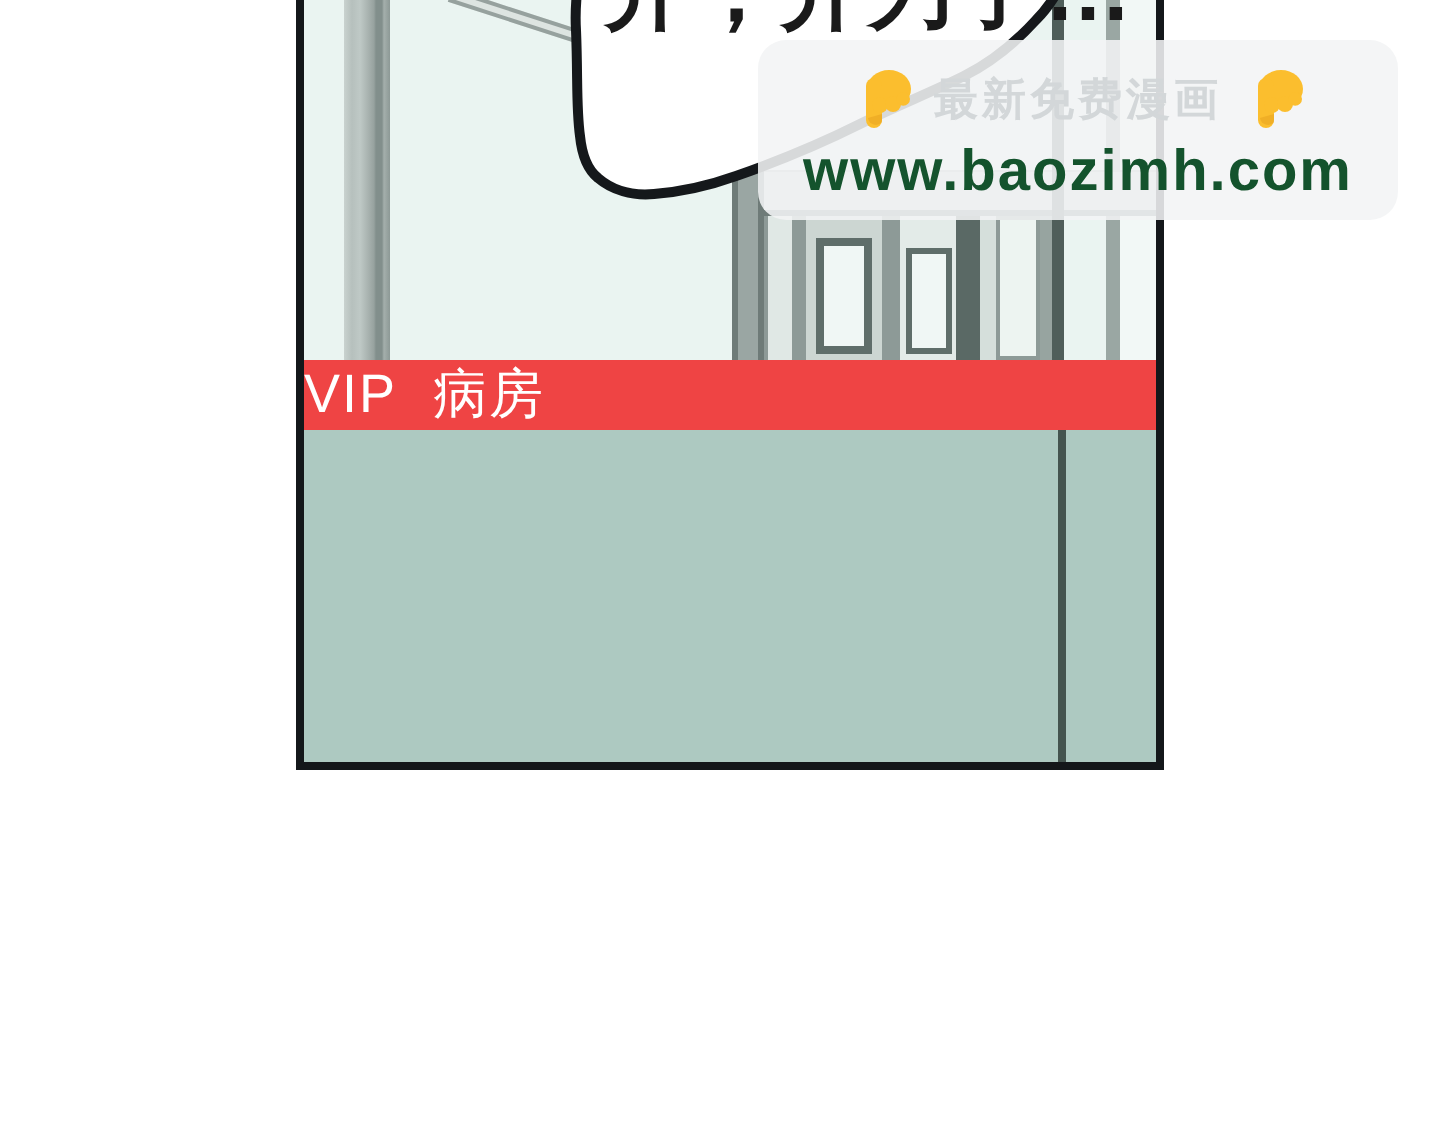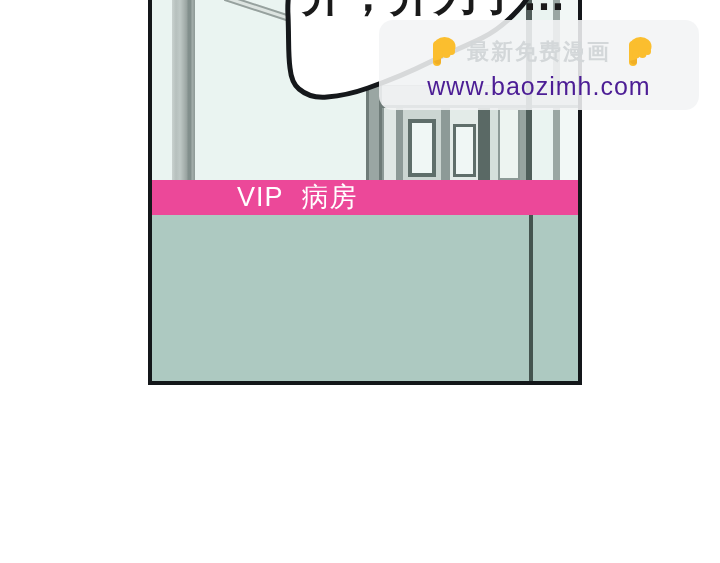--- a/index.html
+++ b/index.html
@@ -43,44 +43,44 @@
   .dw-pane-m{left:108px;width:8px;background:#d5dfdb;}
   .dw-leaf{left:116px;width:22px;background:#edf4f1;border:2px solid #8d9a97;box-sizing:border-box;}
   .dw-gray-r{left:138px;width:6px;background:#97a4a0;}
   .mid-post{
     left:214px;top:76px;width:16px;height:116px;background:#9aa6a3;
     border-left:3px solid #6e7b78;border-right:3px solid #6e7b78;box-sizing:border-box;
   }
   .dark-line-upper{left:374px;top:0;width:6px;height:192px;background:#4f5e5a;}
   
   .sign-band{
-    left:0;top:192px;width:100%;height:35px;background:#ec4899;
+    left:0;top:192px;width:100%;height:35px;background:#ef4444;
     color:#ffffff;font-size:27px;font-weight:500;line-height:35px;
-    padding-left:85px;box-sizing:border-box;letter-spacing:1px;white-space:nowrap;
+    box-sizing:border-box;letter-spacing:1px;white-space:nowrap;
   }
   .sign-band .vip{margin-right:18px;}
   
   .lower-wall{left:0;top:227px;width:100%;height:166px;background:#adc9c1;}
   .dark-line-lower{left:377px;top:227px;width:4px;height:166px;background:#44544f;}
   
   .bubble{position:absolute;left:260px;top:-46px;width:296px;height:152px;z-index:3;}
   .bubble svg{position:absolute;left:0;top:0;}
   .bubble-text{
     position:absolute;left:42px;top:12px;width:230px;
     font-size:44px;font-weight:700;color:#1a1a1a;white-space:nowrap;letter-spacing:0;
   }
   
   .watermark{
     position:absolute;left:379px;top:20px;width:320px;height:90px;z-index:5;
     background:rgba(242,244,245,0.88);border-radius:14px;
     display:flex;flex-direction:column;align-items:center;justify-content:center;
   }
   .wm-row1{display:flex;align-items:center;gap:8px;height:44px;}
   .wm-title{font-size:22px;font-weight:700;color:#d3d7d9;letter-spacing:2px;white-space:nowrap;}
-  .wm-url{font-size:25px;font-weight:400;color:#4c1d95;letter-spacing:1px;margin-top:-2px;white-space:nowrap;}
+  .wm-url{font-size:29px;font-weight:700;color:#14532d;letter-spacing:1px;margin-top:-2px;white-space:nowrap;}
   .wm-emoji{width:36px;height:36px;flex:0 0 auto;}
 </style>
 </head>
 <body>
 
 <div class="stage">
 
   <div class="panel">
     <div class="panel-inner">
       <div class="abs diag-beam"></div>

